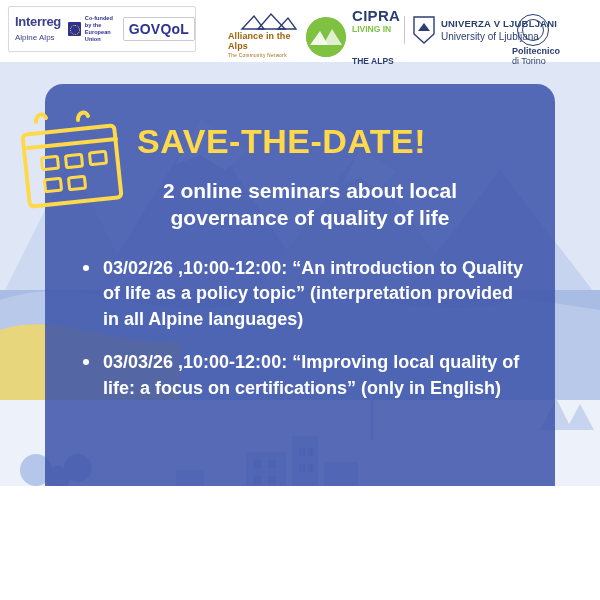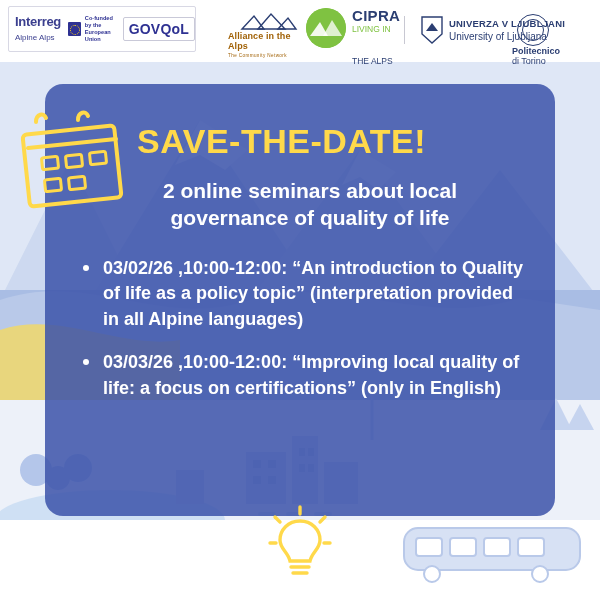--- a/index.html
+++ b/index.html
@@ -9,21 +9,21 @@
   body {
     width: 600px;
     height: 600px;
     overflow: hidden;
     font-family: "Liberation Sans", sans-serif;
     background: #ffffff;
   }
   .poster {
     position: relative;
     width: 600px;
-    height: 600px;
+    height: 486px;
     overflow: hidden;
     background: #ffffff;
   }
 
   
   .logobar {
     position: absolute;
     top: 0; left: 0;
     width: 600px;
     height: 62px;
@@ -106,40 +106,41 @@
   .alliance-sub {
     font-size: 4.6px;
     letter-spacing: 0.4px;
     margin-top: 2px;
   }
   .mountain-svg { display: block; margin: 0 auto 1px; }
   .logo-cipra {
     position: absolute;
     left: 306px; top: 8px;
     display: flex;
+    align-items: center;
   }
   .cipra-circle {
     width: 40px; height: 40px;
     border-radius: 50%;
     background: #7fc241;
     margin-right: 6px;
     position: relative;
     overflow: hidden;
   }
   .cipra-text { line-height: 1.12; }
   .cipra-title { font-size: 15px; font-weight: bold; color: #2b3e72; letter-spacing: 0.3px;}
-  .cipra-green { font-size: 8.5px; font-weight: normal; color: #7fc241; }
-  .cipra-blue { font-size: 8.5px; font-weight: normal; color: #2b3e72; margin-top: 23px; }
+  .cipra-green { font-size: 8.5px; font-weight: bold; color: #7fc241; }
+  .cipra-blue { font-size: 8.5px; font-weight: bold; color: #2b3e72; margin-top: 23px; }
   .logo-ul {
     position: absolute;
     left: 404px; top: 16px;
     display: flex;
     align-items: center;
     border-left: 1px solid #c8c8d2;
-    padding-left: 16px;
+    padding-left: 8px;
   }
   .ul-crest {
     width: 22px; height: 28px;
     margin-right: 6px;
   }
   .ul-t1 { font-size: 9.5px; font-weight: bold; color: #2b3e72; letter-spacing: 0.2px; }
   .ul-t2 { font-size: 10px; color: #2b3e72; margin-top: 2px; }
   .logo-polito {
     position: absolute;
     left: 512px; top: 14px;

